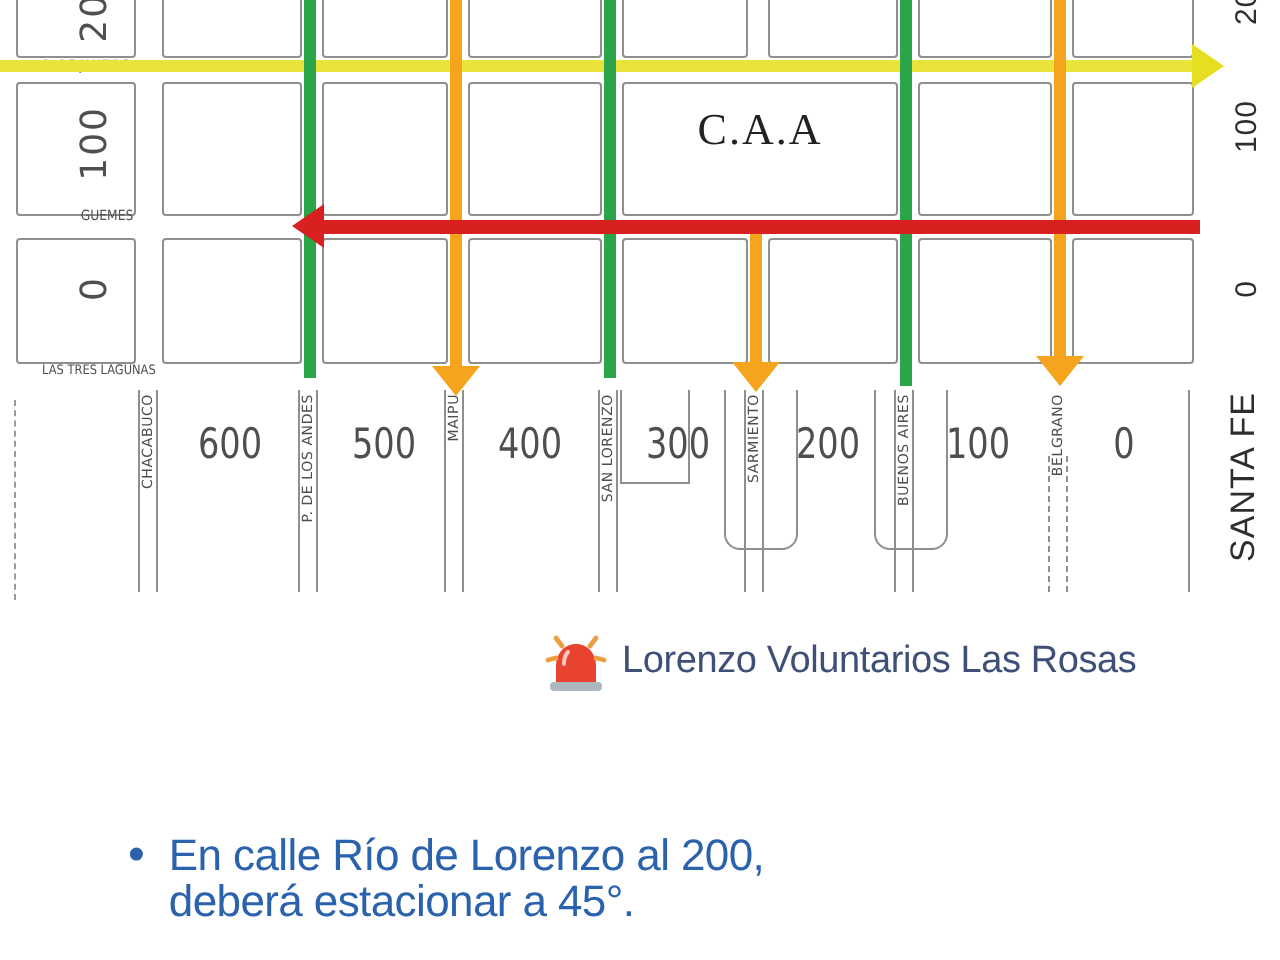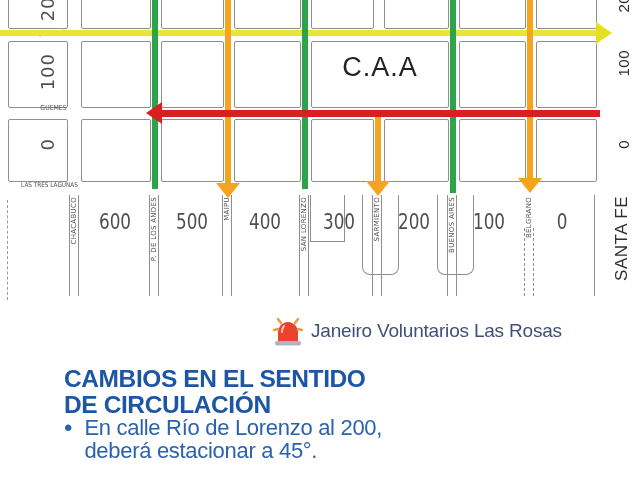--- a/index.html
+++ b/index.html
@@ -18,21 +18,21 @@
   .vright{font-family:"Liberation Sans",sans-serif;font-size:15px;color:#2e2e2e;letter-spacing:.5px;}
   .stub{position:absolute;top:195px;height:101px;width:8px;
         border-left:1.5px solid #8f8f8f;border-right:1.5px solid #8f8f8f;}
   .stub.dashed{border-left-style:dashed;border-right-style:dashed;}
   .ushape{position:absolute;border:1.5px solid #8f8f8f;border-top:none;
           border-radius:0 0 8px 8px;}
   .bnum{position:absolute;top:210px;width:64px;text-align:center;font-size:21px;
         transform:scaleX(.8);}
   .bar{position:absolute;}
   .caa{position:absolute;left:330px;top:52px;width:100px;text-align:center;
-       font-family:Liberation Sans, sans-serif;font-size:27px;color:#222;letter-spacing:1px;}
+       font-family:Liberation Serif, serif;font-size:22px;color:#222;letter-spacing:1px;}
   
   .head-down{position:absolute;width:0;height:0;border-left:12px solid transparent;
              border-right:12px solid transparent;border-top:15px solid #f5a41e;}
   .head-right{position:absolute;width:0;height:0;border-top:11px solid transparent;
               border-bottom:11px solid transparent;border-left:16px solid #e6df21;}
   .head-left{position:absolute;width:0;height:0;border-top:11px solid transparent;
              border-bottom:11px solid transparent;border-right:16px solid #d92020;}
 
   
   .legend-item{position:absolute;display:flex;align-items:center;}
@@ -147,27 +147,23 @@
       <svg width="32" height="34" viewBox="0 0 32 34">
         <path d="M16 8 C10 8 6 13 6 19 L6 27 L26 27 L26 19 C26 13 22 8 16 8 Z" fill="#e8432e"></path>
         <path d="M12 12 C10.5 13.5 10 15.5 10 18" stroke="#ffffff" stroke-width="2" fill="none" stroke-linecap="round" opacity=".7"></path>
         <rect x="3" y="27" width="26" height="4.5" rx="2" fill="#aeb6c0"></rect>
         <line x1="2" y1="16" x2="6" y2="15" stroke="#ee9c40" stroke-width="2.4" stroke-linecap="round"></line>
         <line x1="6" y1="5" x2="9" y2="9" stroke="#ee9c40" stroke-width="2.4" stroke-linecap="round"></line>
         <line x1="26" y1="5" x2="23" y2="9" stroke="#ee9c40" stroke-width="2.4" stroke-linecap="round"></line>
         <line x1="30" y1="16" x2="26" y2="15" stroke="#ee9c40" stroke-width="2.4" stroke-linecap="round"></line>
       </svg>
     </span>
-    <span class="legend-label">Janeiro Voluntarios Las Rosas</span>
+    <span class="legend-label">Lorenzo Voluntarios Las Rosas</span>
   </div>
 
-  <div class="heading">
-    <div>CAMBIOS EN EL SENTIDO</div>
-    <div>DE CIRCULACIÓN</div>
-  </div>
 
   <div class="bullets">
     <div class="bullet-dot">•</div>
     <div class="bullet-text">
       <div>En calle Río de Lorenzo al 200,</div>
       <div>deberá estacionar a 45°.</div>
     </div>
   </div>
 
 </div>

